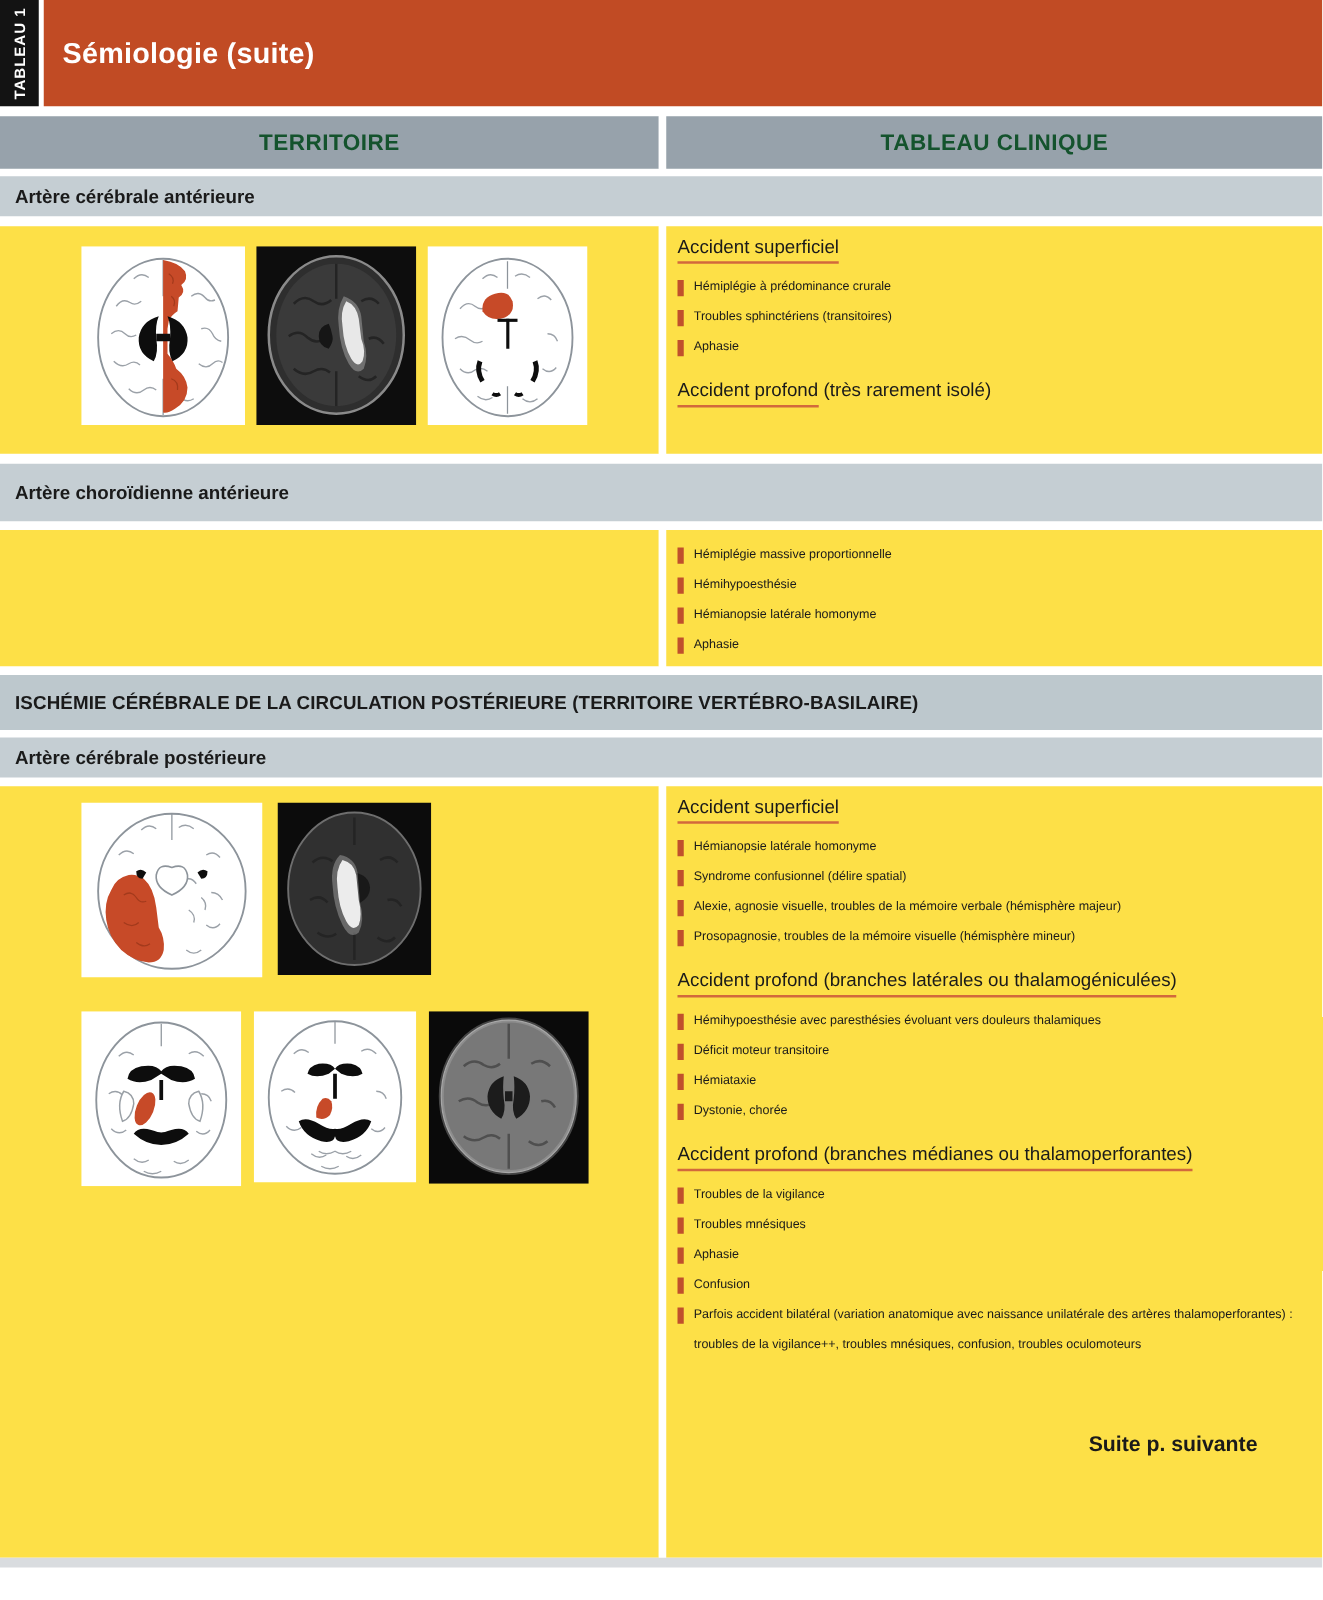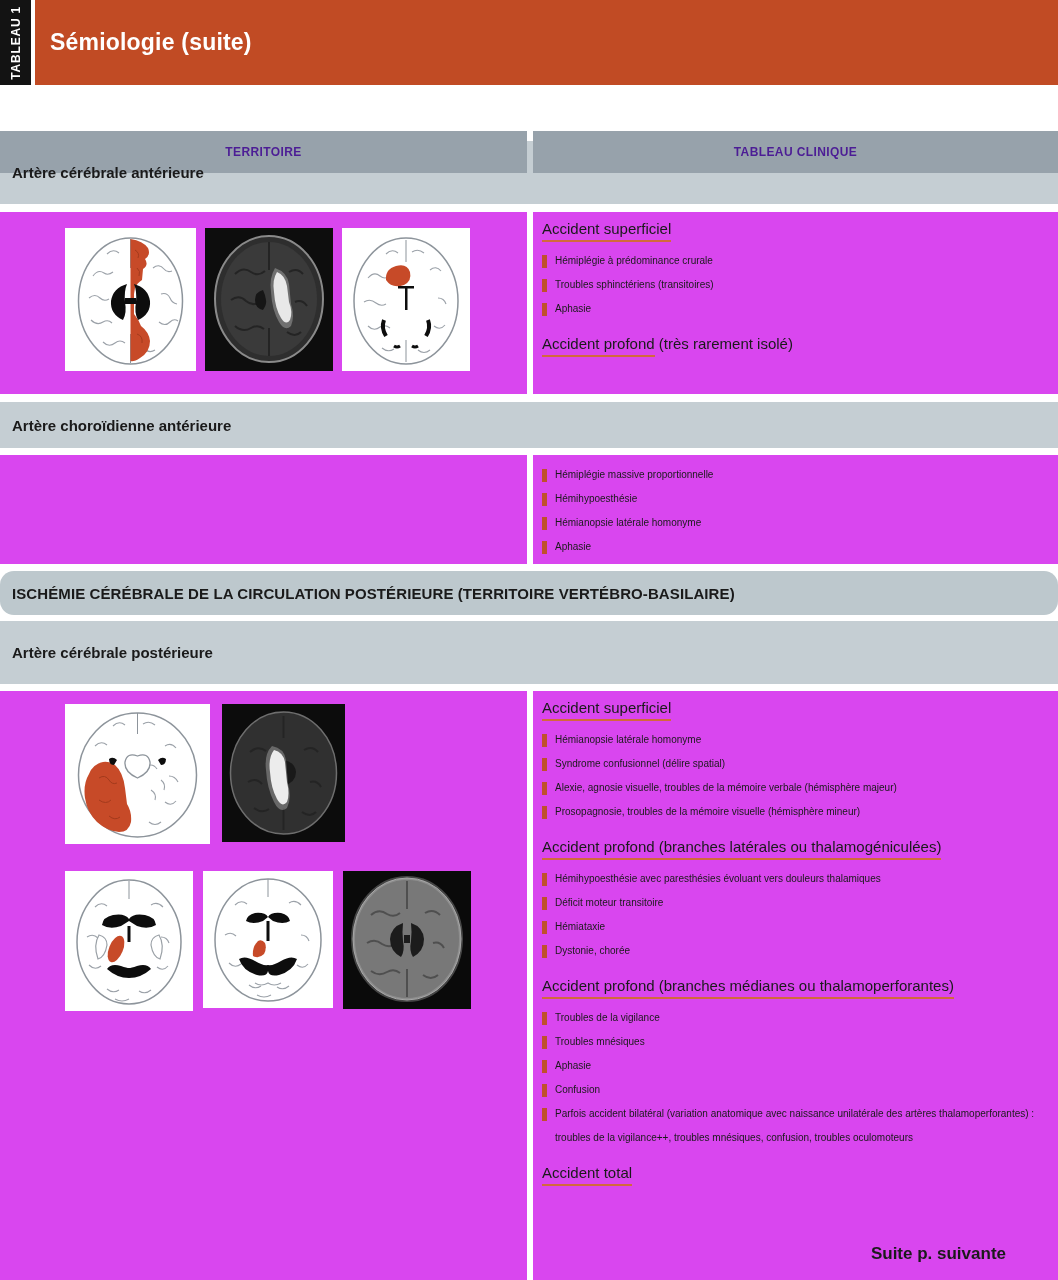--- a/index.html
+++ b/index.html
@@ -15,31 +15,31 @@
   .title-bar h1 { color:#fff; font-size:23px; font-weight:bold; letter-spacing:.2px; }
 
   .gap8{height:8px}.gap7{height:7px}.gap6{height:6px}
 
   .split { display:flex; }
   .split .left { width:527px; }
   .split .spacer { width:6px; background:#fff; }
   .split .right { flex:1; }
 
   .colhead-row { height:42px; }
-  .colhead { background:#97a2ab; color:#4c1d95; font-weight:bold; font-size:12px;
-             display:flex; align-items:center; justify-content:center; letter-spacing:.4px; height:100%;margin-top:38px; }
+  .colhead { background:#97a2ab; color:#14532d; font-weight:bold; font-size:18px;
+             display:flex; align-items:center; justify-content:center; letter-spacing:.4px; height:100%; }
 
   .band { background:#c5ced3; display:flex; align-items:center; padding-left:12px;
           font-weight:bold; font-size:15px; }
   .section-band { background:#bdc8cd; display:flex; align-items:center; padding-left:12px;
-          font-weight:bold; font-size:15px; letter-spacing:.1px;border-radius:14px; }
-  .h-band{height:63px} .h-band2{height:46px} .h-section{height:44px}
+          font-weight:bold; font-size:15px; letter-spacing:.1px; }
+  .h-band{height:32px} .h-band2{height:46px} .h-section{height:44px}
   .h-row1{height:182px} .h-row2{height:109px} .h-row3{height:617px}
 
-  .cell { background:#d946ef; height:100%; }
+  .cell { background:#fde047; height:100%; }
 
   
   .clinical { padding:8px 10px 0 9px; }
   .clinical-pad { }
   .group-heading { font-size:15px; margin:14px 0 7px 0; }
   .group-heading.first { margin-top:0; }
   .group-heading .u { display:inline-block; border-bottom:2px solid #d2693c; padding-bottom:3px; }
   .item { display:flex; line-height:24px; font-size:10px; }
   .bullet { flex:0 0 5px; height:13px; background:#c0502c; margin:6px 8px 0 0; }
   .item .txt { flex:1; }
@@ -412,21 +412,20 @@
           </div>
         <div class="item">
             <span class="bullet"></span>
             <span class="txt">Confusion</span>
           </div>
         <div class="item">
             <span class="bullet"></span>
             <span class="txt">Parfois accident bilatéral (variation anatomique avec naissance unilatérale des artères thalamoperforantes) : troubles de la vigilance++, troubles mnésiques, confusion, troubles oculomoteurs</span>
           </div>
 
-        <div class="group-heading"><span class="u">Accident total</span></div>
 
         <div class="suite">Suite p. suivante</div>
       </div>
     </div>
   </div>
 
   <div class="bottom-strip"></div>
 
 </div>
 

